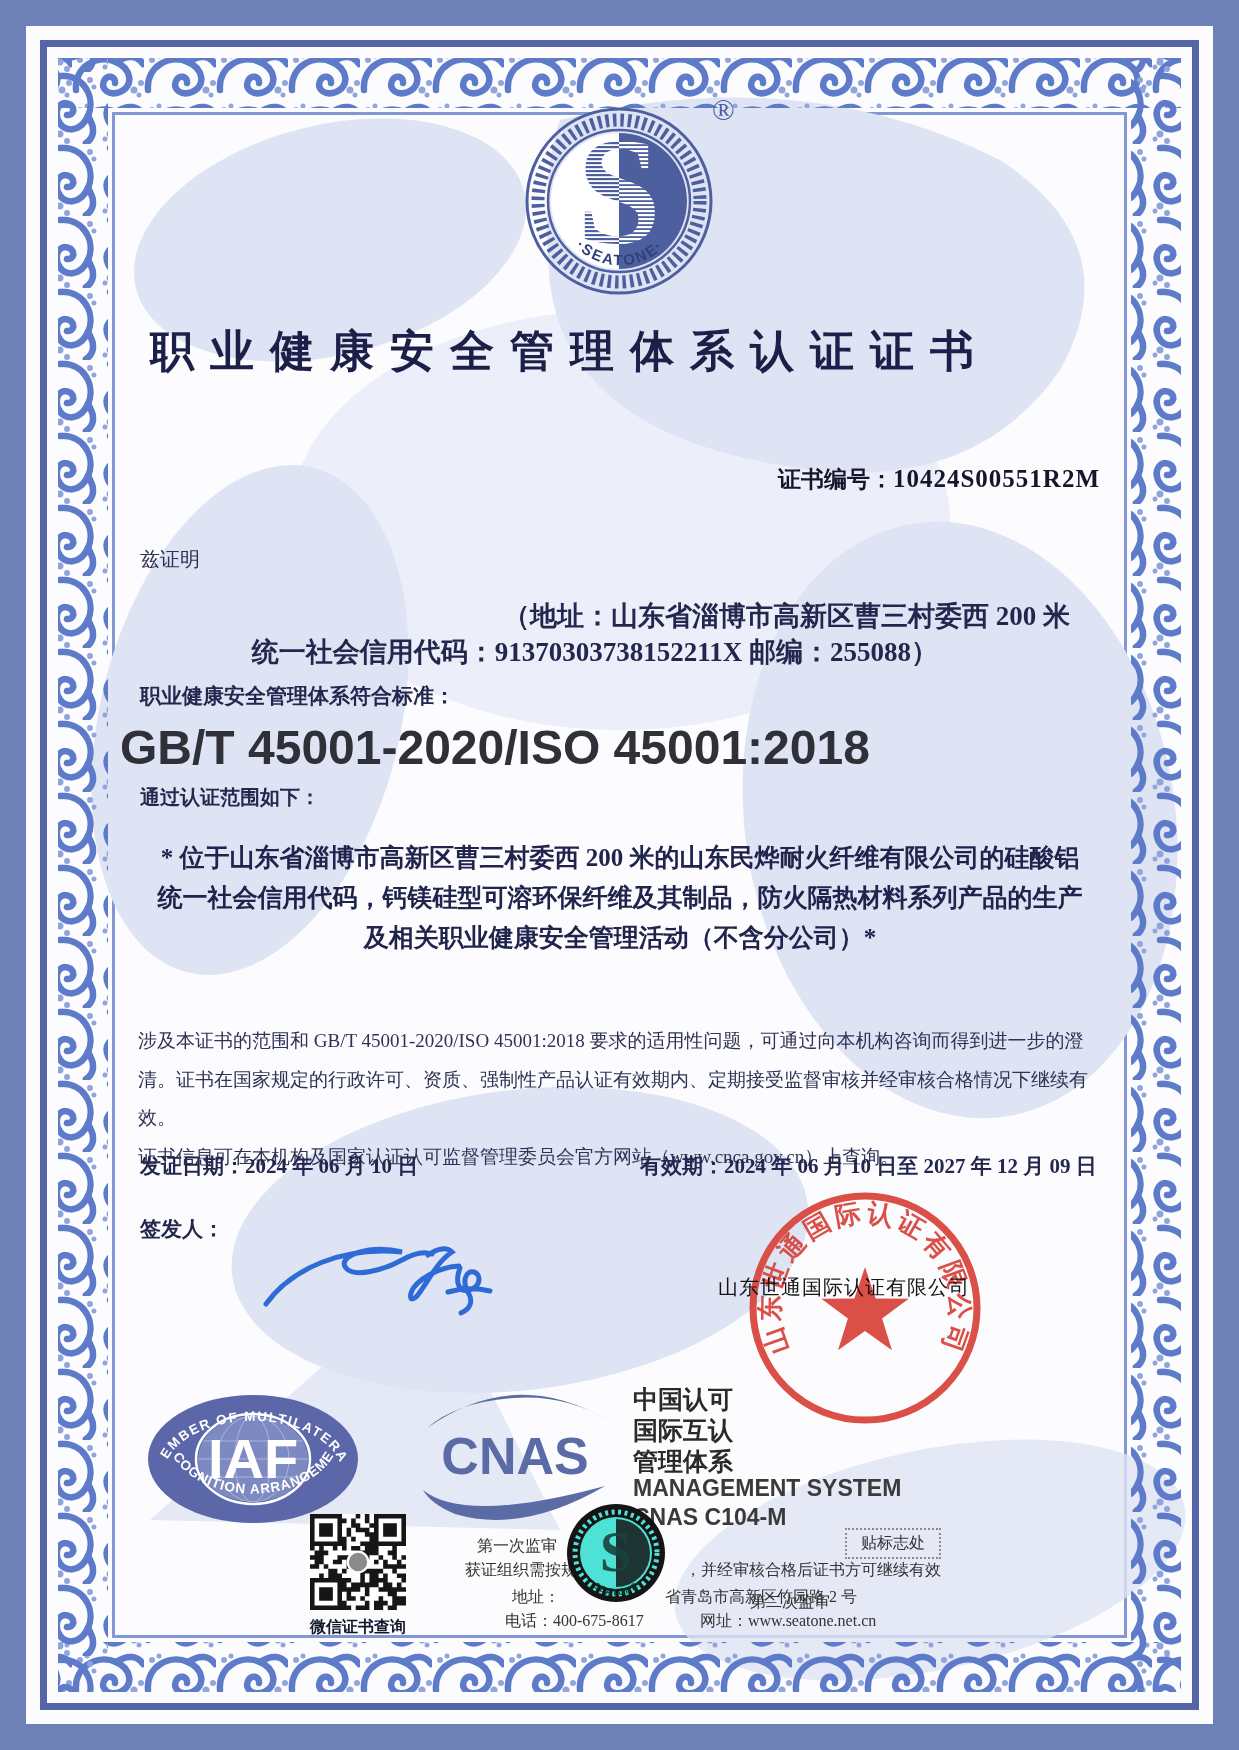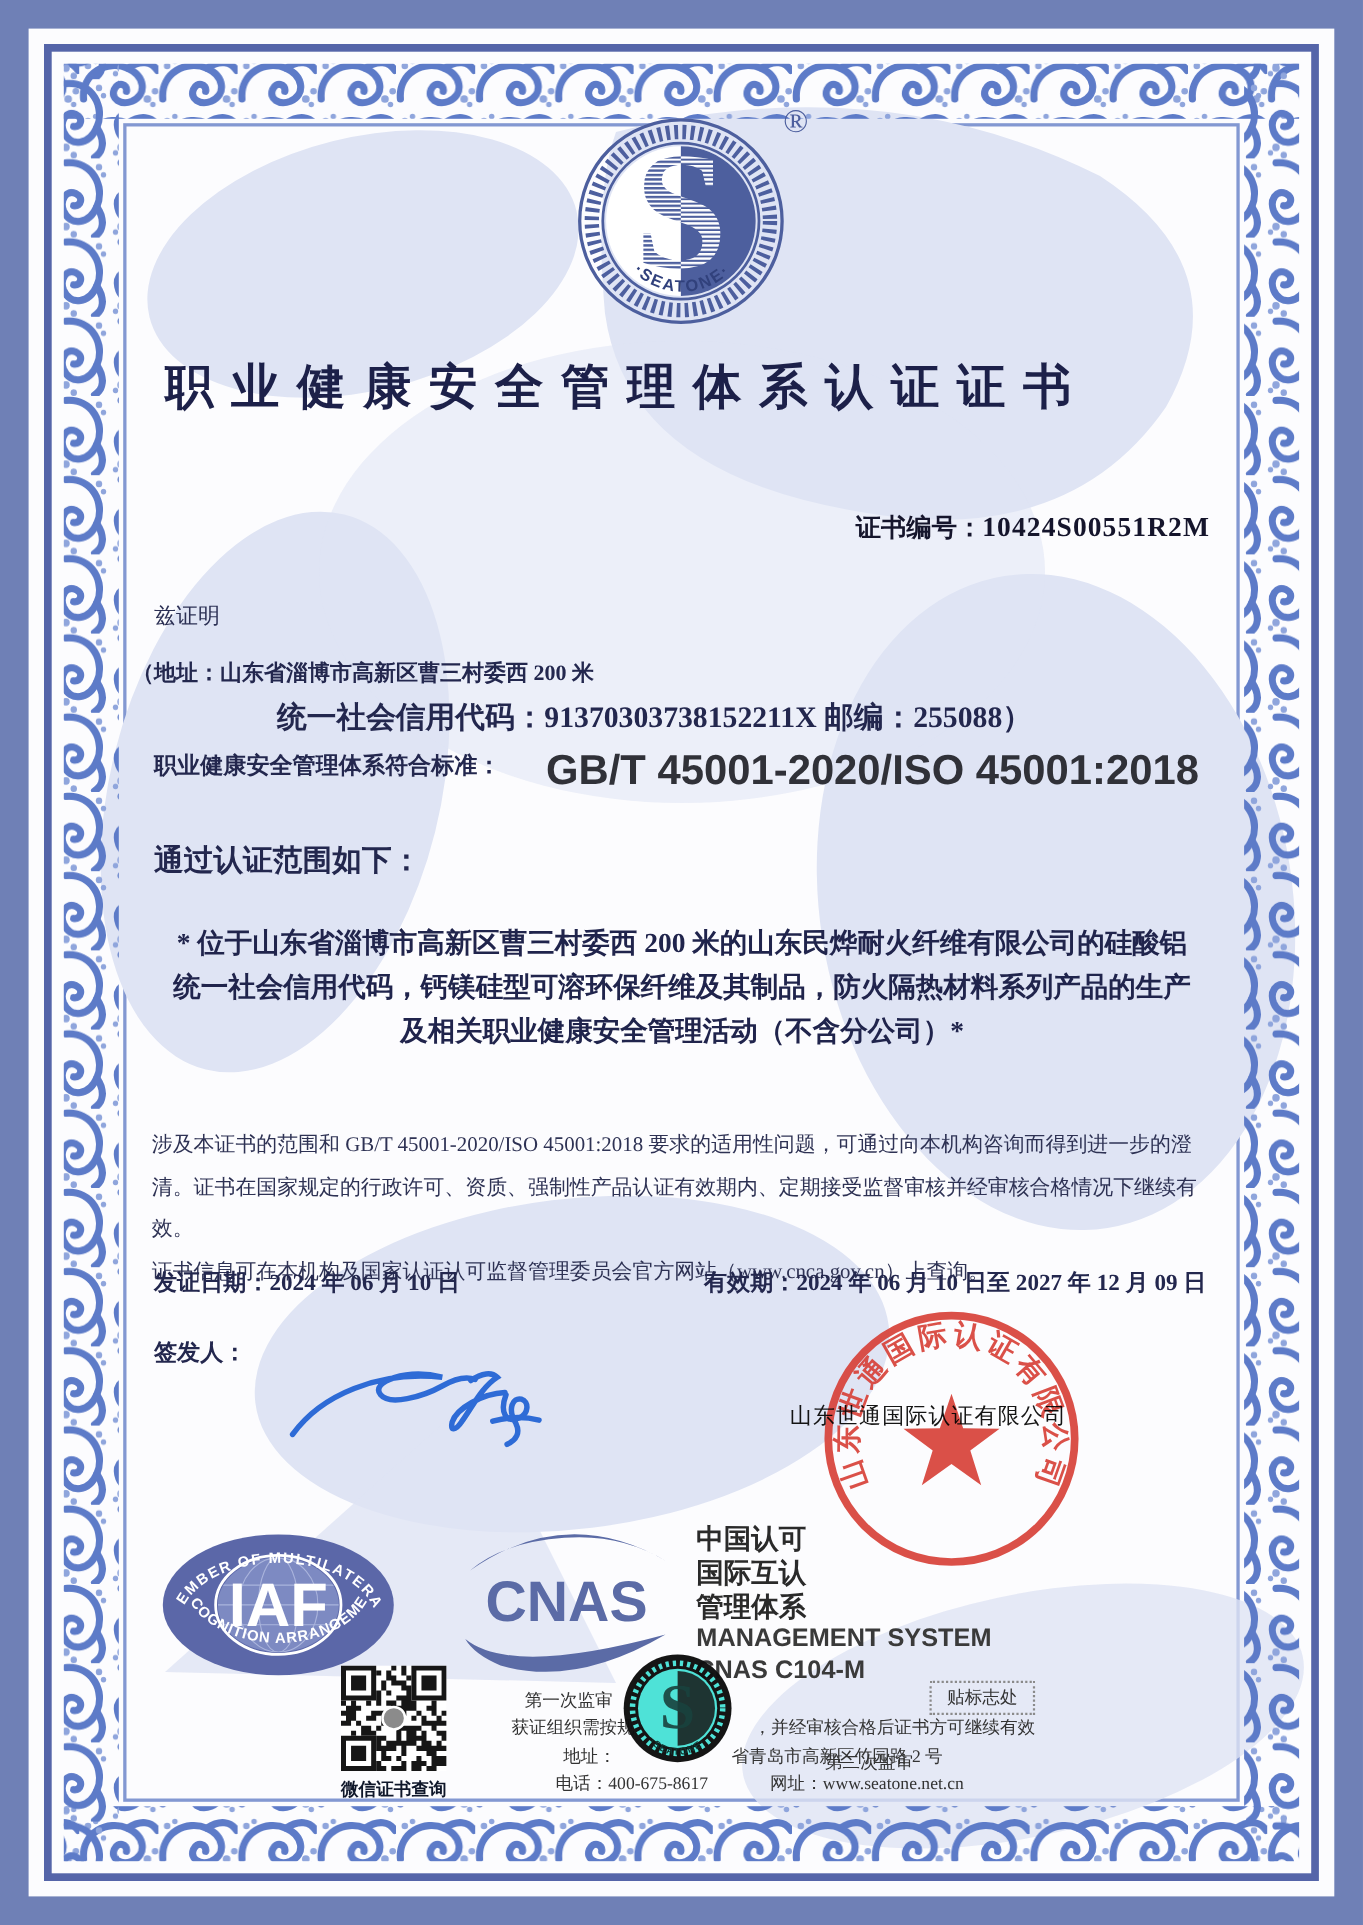--- a/index.html
+++ b/index.html
@@ -11,26 +11,26 @@
   .frame2{position:absolute;left:112px;top:112px;right:112px;bottom:112px;border:3px solid #8398d2;}
   .deco-svg{position:absolute;left:0;top:0;z-index:2;}
   .wm-svg{position:absolute;left:0;top:0;z-index:1;}
   .content{position:absolute;left:0;top:0;width:1239px;height:1750px;z-index:3;}
   .title{left:115px;top:322px;width:910px;text-align:center;font-size:44px;font-weight:700;
          letter-spacing:16px;color:#1c2049;}
   .certno{left:120px;top:464px;width:980px;text-align:right;font-size:23px;font-weight:700;color:#15152c;}
   .certno .num{font-size:25px;letter-spacing:1px;}
   .certify{left:140px;top:506px;font-size:20px;color:#2c3054;margin-top:40px;}
   .company{left:120px;top:526px;width:890px;text-align:center;font-size:40px;font-weight:700;color:#1d1d33;letter-spacing:2px;}
-  .addr1{left:120px;top:598px;width:950px;text-align:left;font-size:20px;font-weight:700;color:#23274e;}
+  .addr1{left:120px;top:598px;width:950px;text-align:right;font-size:27px;font-weight:700;color:#23274e;}
   .addr2{left:120px;top:634px;width:950px;text-align:center;font-size:27px;font-weight:700;color:#23274e;}
   .stdlabel{left:140px;top:682px;font-size:21px;font-weight:700;}
-  .std{left:120px;top:680px;width:970px;text-align:right;font-size:38px;font-weight:600;
+  .std{left:120px;top:720px;width:970px;text-align:left;font-size:48px;font-weight:600;
        font-family:"Liberation Sans","DejaVu Sans",sans-serif;color:#303138;letter-spacing:0px;}
-  .scopelabel{left:140px;top:764px;font-size:27px;font-weight:700;}
+  .scopelabel{left:140px;top:784px;font-size:20px;font-weight:700;}
   .scope{left:125px;top:838px;width:990px;text-align:center;font-size:25px;font-weight:700;
          line-height:40px;color:#20244c;}
   .fine{left:138px;top:1022px;width:964px;font-size:19px;font-weight:500;line-height:38.5px;color:#2e3254;}
   .dates .issue{left:140px;top:1152px;font-size:21px;font-weight:700;}
   .dates .valid{left:640px;top:1152px;font-size:21px;font-weight:700;}
   .signer{left:140px;top:1215px;font-size:21px;font-weight:700;}
   .issuer-black{left:718px;top:1274px;width:270px;font-size:20px;color:#141414;letter-spacing:1px;z-index:3;}
   .seal-red{left:740px;top:1183px;z-index:4;mix-blend-mode:multiply;opacity:.93;}
   .sig-svg{left:252px;top:1232px;z-index:3;}
   .iaf-svg{left:145px;top:1393px;}

